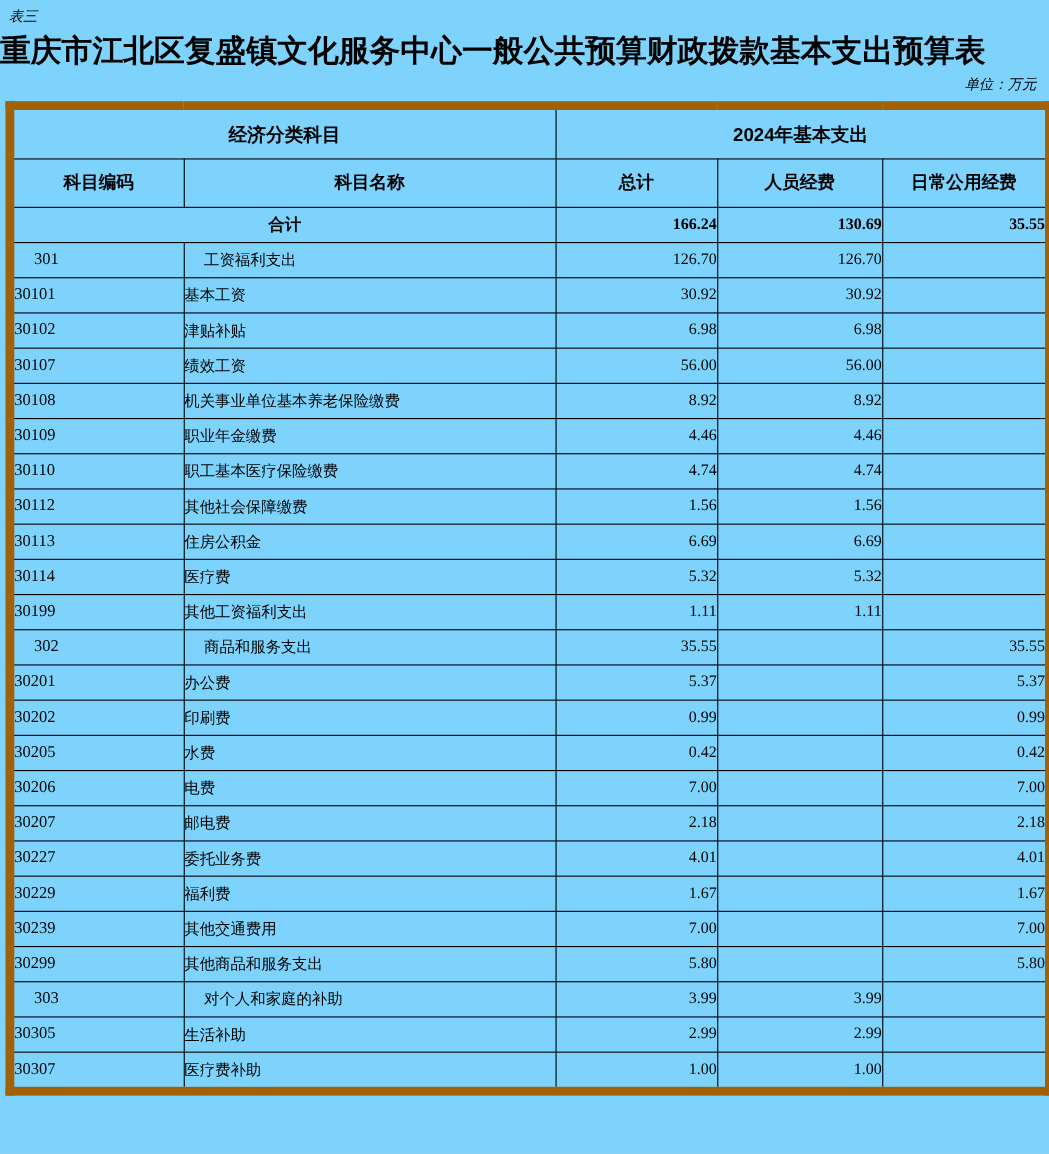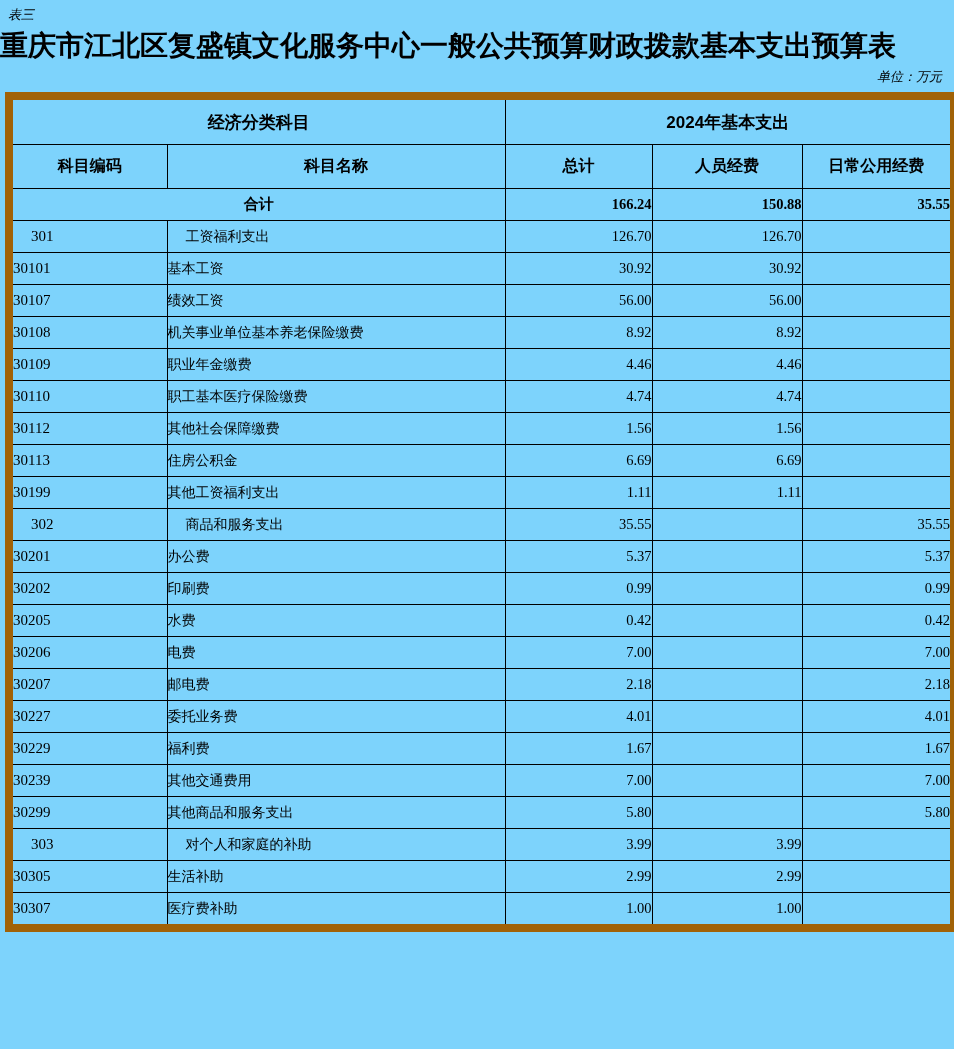--- a/index.html
+++ b/index.html
@@ -139,38 +139,45 @@
         <th class="col-head">科目名称</th>
         <th class="col-head">总计</th>
         <th class="col-head">人员经费</th>
         <th class="col-head">日常公用经费</th>
       </tr>
     </thead>
     <tbody id="budget-body">
       <tr class="total-row">
         <td class="total-label" colspan="2">合计</td>
         <td class="num-cell">166.24</td>
-        <td class="num-cell">150.88</td>
+        <td class="num-cell">130.69</td>
         <td class="num-cell">35.55</td>
       </tr>
     <tr class="data-row level-1">
           <td class="code-cell">301</td>
           <td class="name-cell">工资福利支出</td>
           <td class="num-cell">126.70</td>
           <td class="num-cell">126.70</td>
           <td class="num-cell"></td>
         </tr>
         <tr class="data-row level-2">
           <td class="code-cell">30101</td>
           <td class="name-cell">基本工资</td>
           <td class="num-cell">30.92</td>
           <td class="num-cell">30.92</td>
           <td class="num-cell"></td>
         </tr>
         <tr class="data-row level-2">
+          <td class="code-cell">30102</td>
+          <td class="name-cell">津贴补贴</td>
+          <td class="num-cell">6.98</td>
+          <td class="num-cell">6.98</td>
+          <td class="num-cell"></td>
+        </tr>
+        <tr class="data-row level-2">
           <td class="code-cell">30107</td>
           <td class="name-cell">绩效工资</td>
           <td class="num-cell">56.00</td>
           <td class="num-cell">56.00</td>
           <td class="num-cell"></td>
         </tr>
         <tr class="data-row level-2">
           <td class="code-cell">30108</td>
           <td class="name-cell">机关事业单位基本养老保险缴费</td>
           <td class="num-cell">8.92</td>
@@ -196,20 +203,27 @@
           <td class="name-cell">其他社会保障缴费</td>
           <td class="num-cell">1.56</td>
           <td class="num-cell">1.56</td>
           <td class="num-cell"></td>
         </tr>
         <tr class="data-row level-2">
           <td class="code-cell">30113</td>
           <td class="name-cell">住房公积金</td>
           <td class="num-cell">6.69</td>
           <td class="num-cell">6.69</td>
+          <td class="num-cell"></td>
+        </tr>
+        <tr class="data-row level-2">
+          <td class="code-cell">30114</td>
+          <td class="name-cell">医疗费</td>
+          <td class="num-cell">5.32</td>
+          <td class="num-cell">5.32</td>
           <td class="num-cell"></td>
         </tr>
         <tr class="data-row level-2">
           <td class="code-cell">30199</td>
           <td class="name-cell">其他工资福利支出</td>
           <td class="num-cell">1.11</td>
           <td class="num-cell">1.11</td>
           <td class="num-cell"></td>
         </tr>
         <tr class="data-row level-1">

